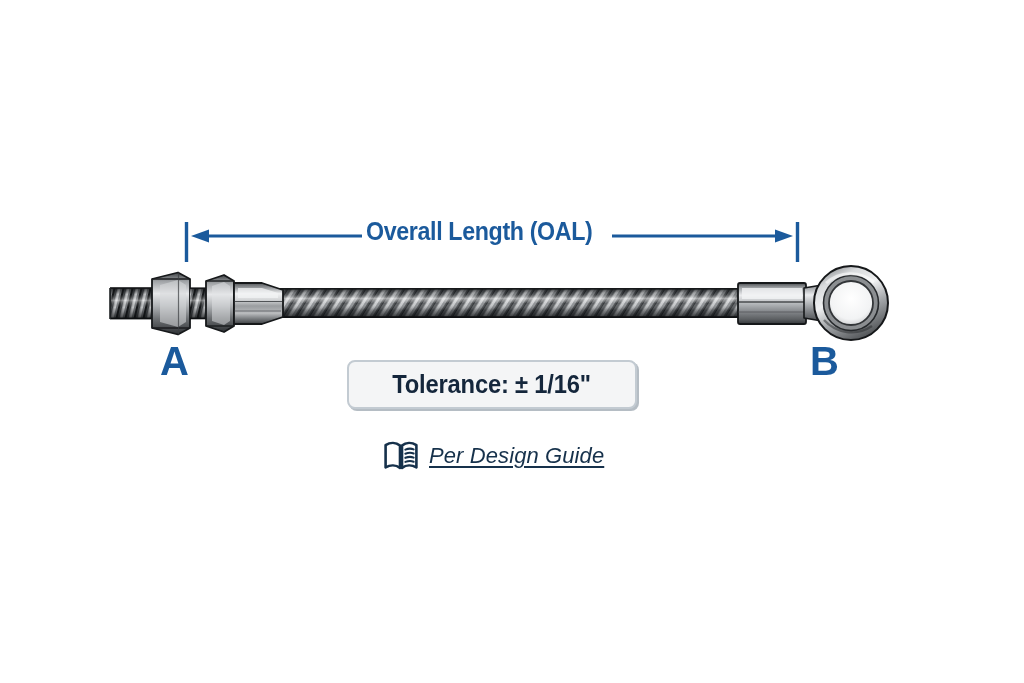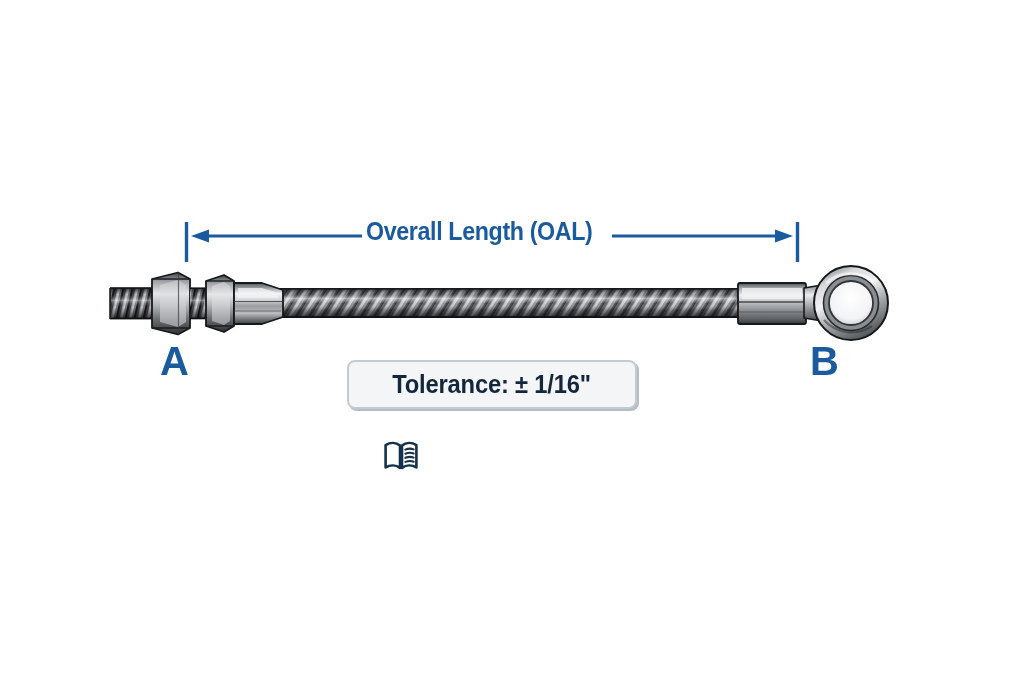--- a/index.html
+++ b/index.html
@@ -285,15 +285,16 @@
 
   <div id="guide-row">
     <svg id="guide-icon" viewBox="0 0 36 30">
       <path d="M2.6,4.2 C7.2,1.2 13.0,1.2 17.0,4.6 L17.0,27.0 C13.0,23.8 7.2,23.8 2.6,26.4 Z" fill="#ffffff" stroke="#16314b" stroke-width="2.6" stroke-linejoin="round"></path>
       <path d="M33.4,4.2 C28.8,1.2 23.0,1.2 19.0,4.6 L19.0,27.0 C23.0,23.8 28.8,23.8 33.4,26.4 Z" fill="#ffffff" stroke="#16314b" stroke-width="2.6" stroke-linejoin="round"></path>
       <path d="M22.4,8.6 C25.4,7.4 28.4,7.4 30.6,8.4" fill="none" stroke="#16314b" stroke-width="2.1" stroke-linecap="round"></path>
       <path d="M22.4,12.7 C25.4,11.5 28.4,11.5 30.6,12.5" fill="none" stroke="#16314b" stroke-width="2.1" stroke-linecap="round"></path>
       <path d="M22.4,16.8 C25.4,15.6 28.4,15.6 30.6,16.6" fill="none" stroke="#16314b" stroke-width="2.1" stroke-linecap="round"></path>
       <path d="M22.4,20.9 C25.4,19.7 28.4,19.7 30.6,20.7" fill="none" stroke="#16314b" stroke-width="2.1" stroke-linecap="round"></path>
     </svg>
+    <span class="txt" id="guide-text">Per Design Guide</span>
   </div>
 
 </div>
 
 </body></html>

